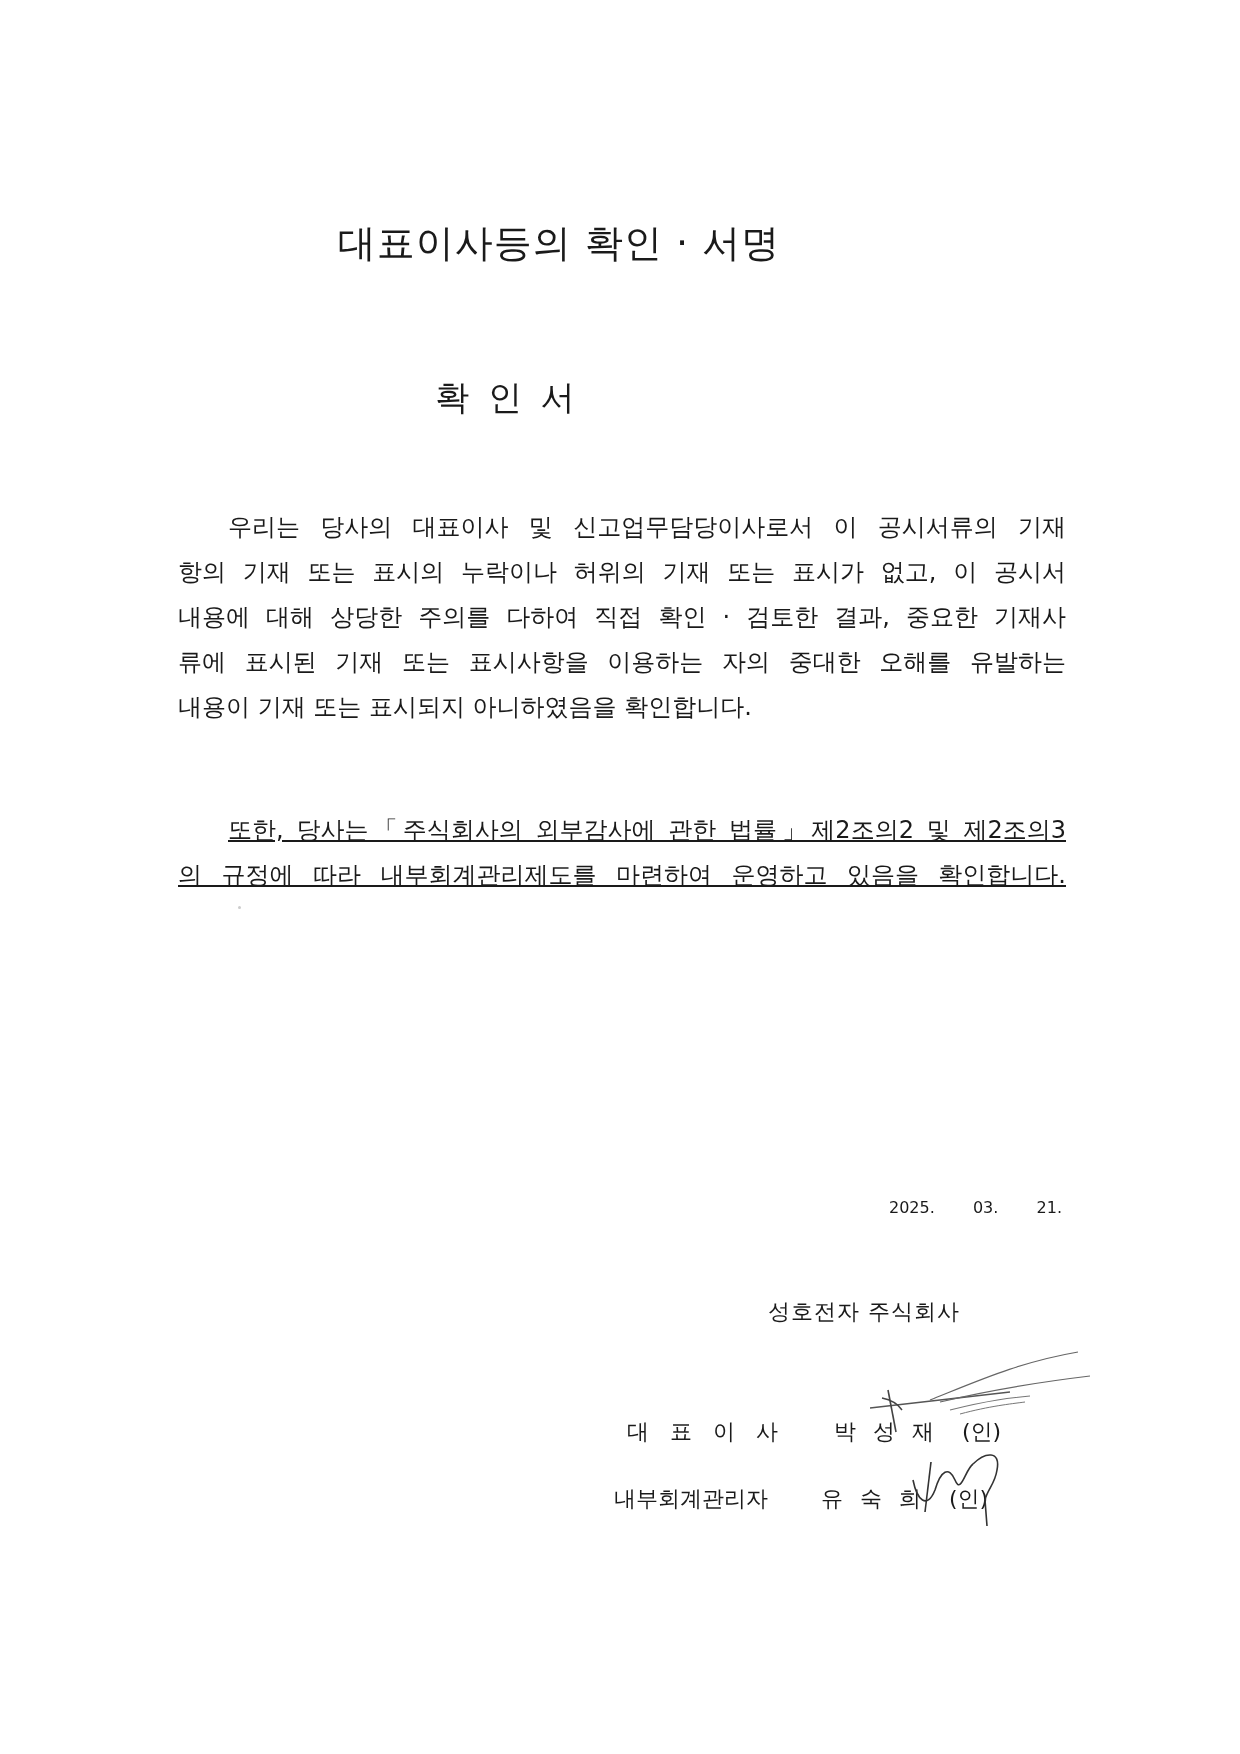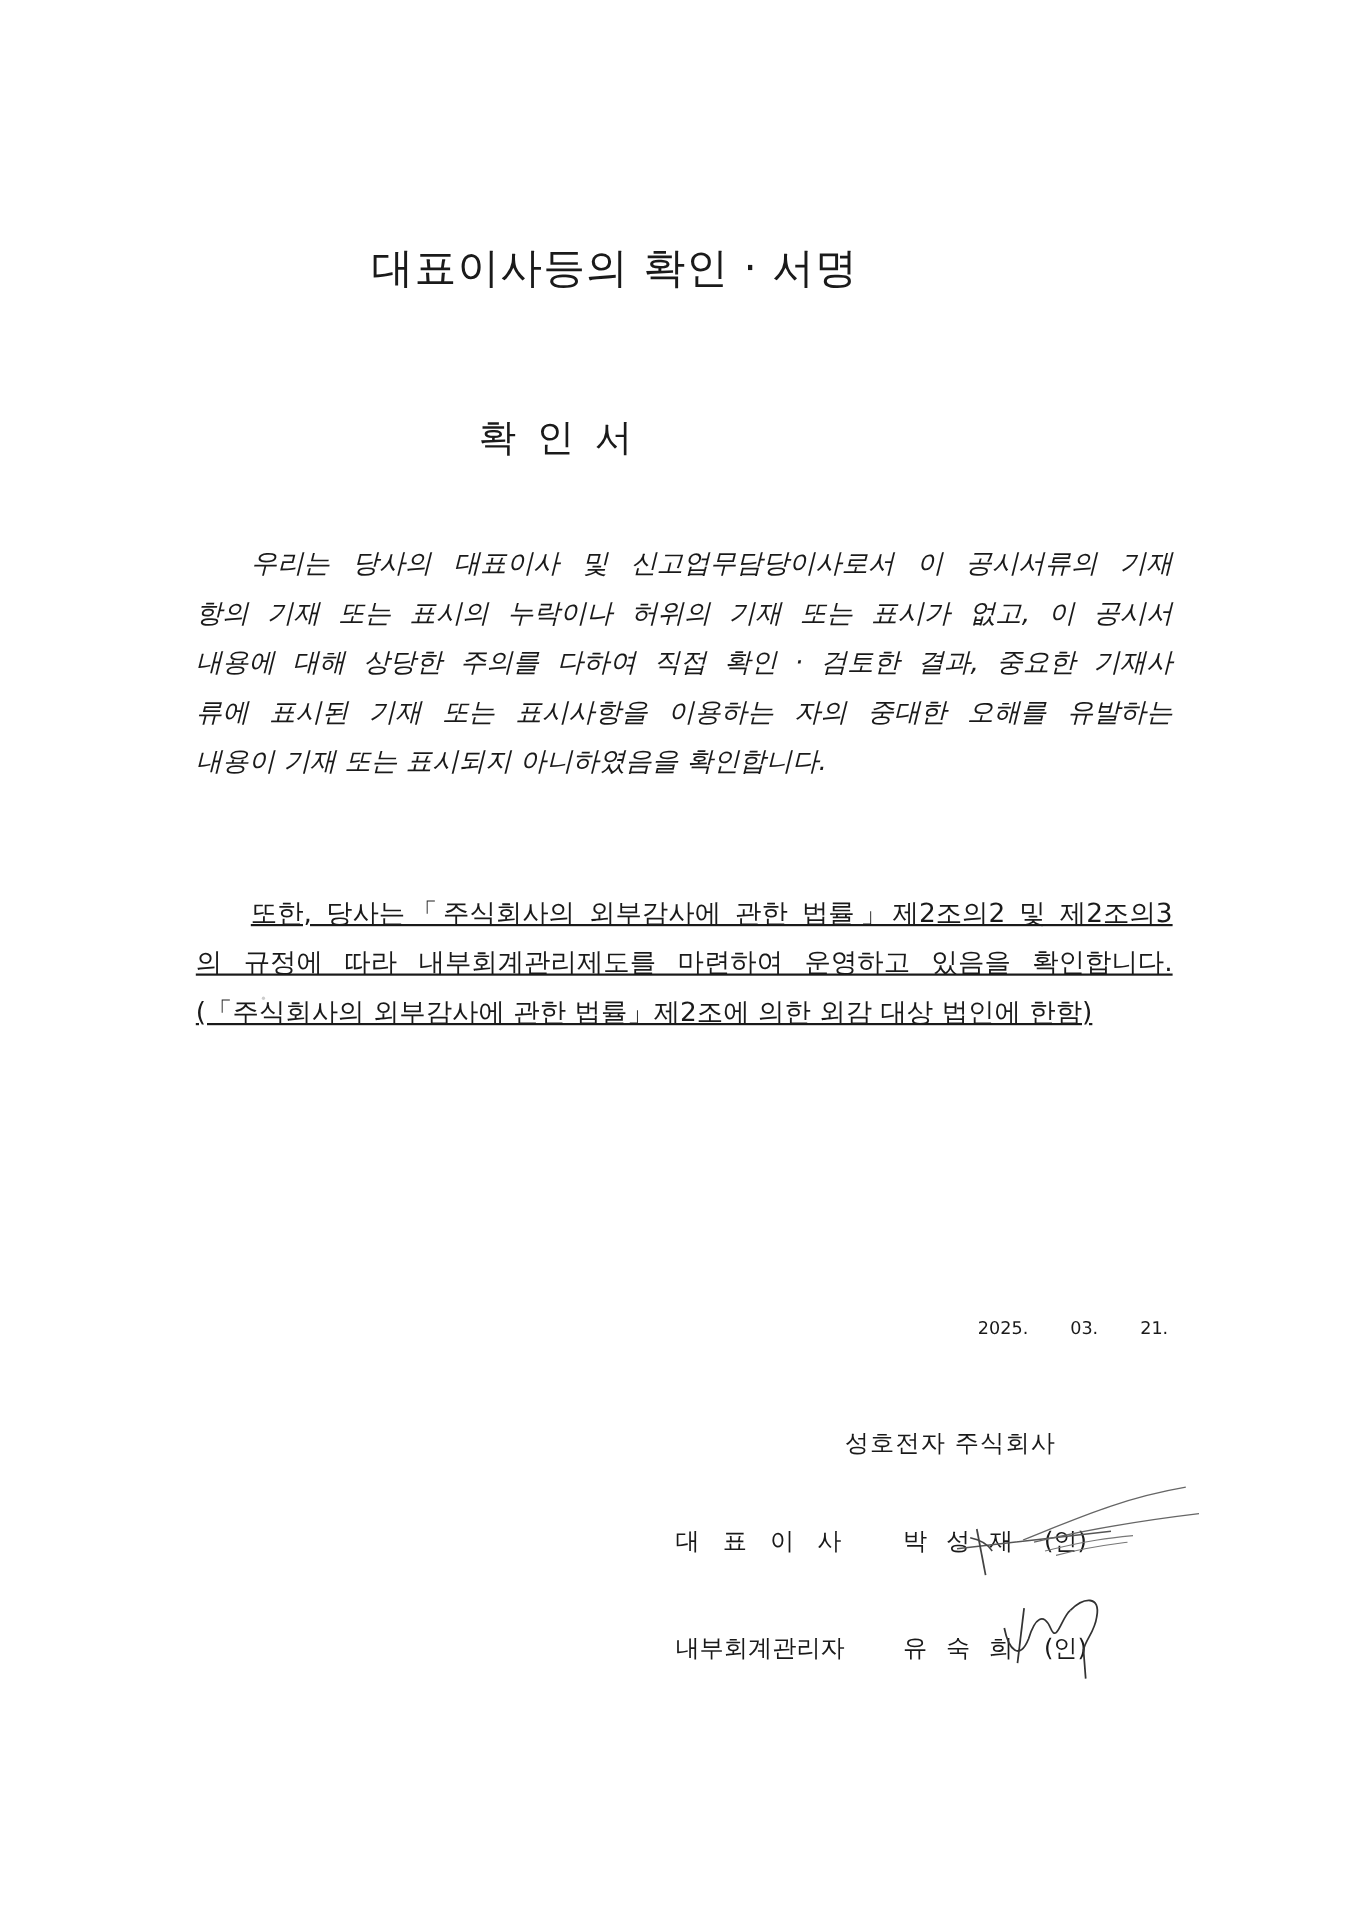--- a/index.html
+++ b/index.html
@@ -14,37 +14,37 @@
     .subtitle {
       position: absolute; top: 375px; left: 0; width: 1010px; text-align: center;
       font-size: 34px; word-spacing: 8px;
     }
     .para {
       position: absolute; left: 178px; width: 888px; font-size: 24px; line-height: 45px;
       text-align: justify; text-align-last: left; margin: 0;
     }
     .para .line { display: block; white-space: nowrap; text-align: justify; text-align-last: justify; }
     .para .line.last { text-align-last: left; }
-    .p1 { top: 490px; font-style: italic; }
+    .p1 { top: 505px; }
     .p2 { top: 808px; text-decoration: underline; }
     .indent { padding-left: 50px; }
     .date {
       position: absolute; top: 1198px; right: 178px; font-size: 16px; word-spacing: 14px;
     }
     .company {
       position: absolute; top: 1297px; left: 768px; font-size: 22px; letter-spacing: 1px;
     }
     .sig-row {
       position: absolute; left: 614px; font-size: 22px; height: 40px; line-height: 40px;
     }
     .sig-row .role { display: inline-block; width: 170px; white-space: nowrap; }
     .sig-row .role.spaced { letter-spacing: 21px; }
     .sig-row .name { display: inline-block; letter-spacing: 17px; margin-left: 30px; }
     .sig-row .seal { display: inline-block; margin-left: 4px; }
-    .r1 { top: 1382px; }
+    .r1 { top: 1412px; margin-left: 13px; }
     .r2 { top: 1455px; margin-top: 24px; }
     .sig { position: absolute; pointer-events: none; }
     .speck { position: absolute; width: 3px; height: 3px; border-radius: 50%; background: #ccc; }
   </style>
 </head>
 <body>
 
 <div class="title">대표이사등의 확인 · 서명</div>
 <div class="subtitle">확 인 서</div>
 
@@ -52,21 +52,20 @@
   <span class="line indent">우리는 당사의 대표이사 및 신고업무담당이사로서 이 공시서류의 기재</span>
   <span class="line">항의 기재 또는 표시의 누락이나 허위의 기재 또는 표시가 없고, 이 공시서</span>
   <span class="line">내용에 대해 상당한 주의를 다하여 직접 확인 · 검토한 결과, 중요한 기재사</span>
   <span class="line">류에 표시된 기재 또는 표시사항을 이용하는 자의 중대한 오해를 유발하는</span>
   <span class="line last">내용이 기재 또는 표시되지 아니하였음을 확인합니다.</span>
 </div>
 
 <div class="para p2">
   <span class="line indent">또한, 당사는「주식회사의 외부감사에 관한 법률」제2조의2 및 제2조의3</span>
   <span class="line">의 규정에 따라 내부회계관리제도를 마련하여 운영하고 있음을 확인합니다.</span>
-  <span class="line last">(「주식회사의 외부감사에 관한 법률」제2조에 의한 외감 대상 법인에 한함)</span>
 </div>
 
 <div class="speck" style="left:238px; top:906px;"></div>
 
 <div class="date" style="white-space:pre;">2025.  03.  21.</div>
 <div class="company">성호전자 주식회사</div>
 
 <div class="sig-row r1">
   <span class="role spaced">대표이사</span>
   <span class="name">박성재</span>

